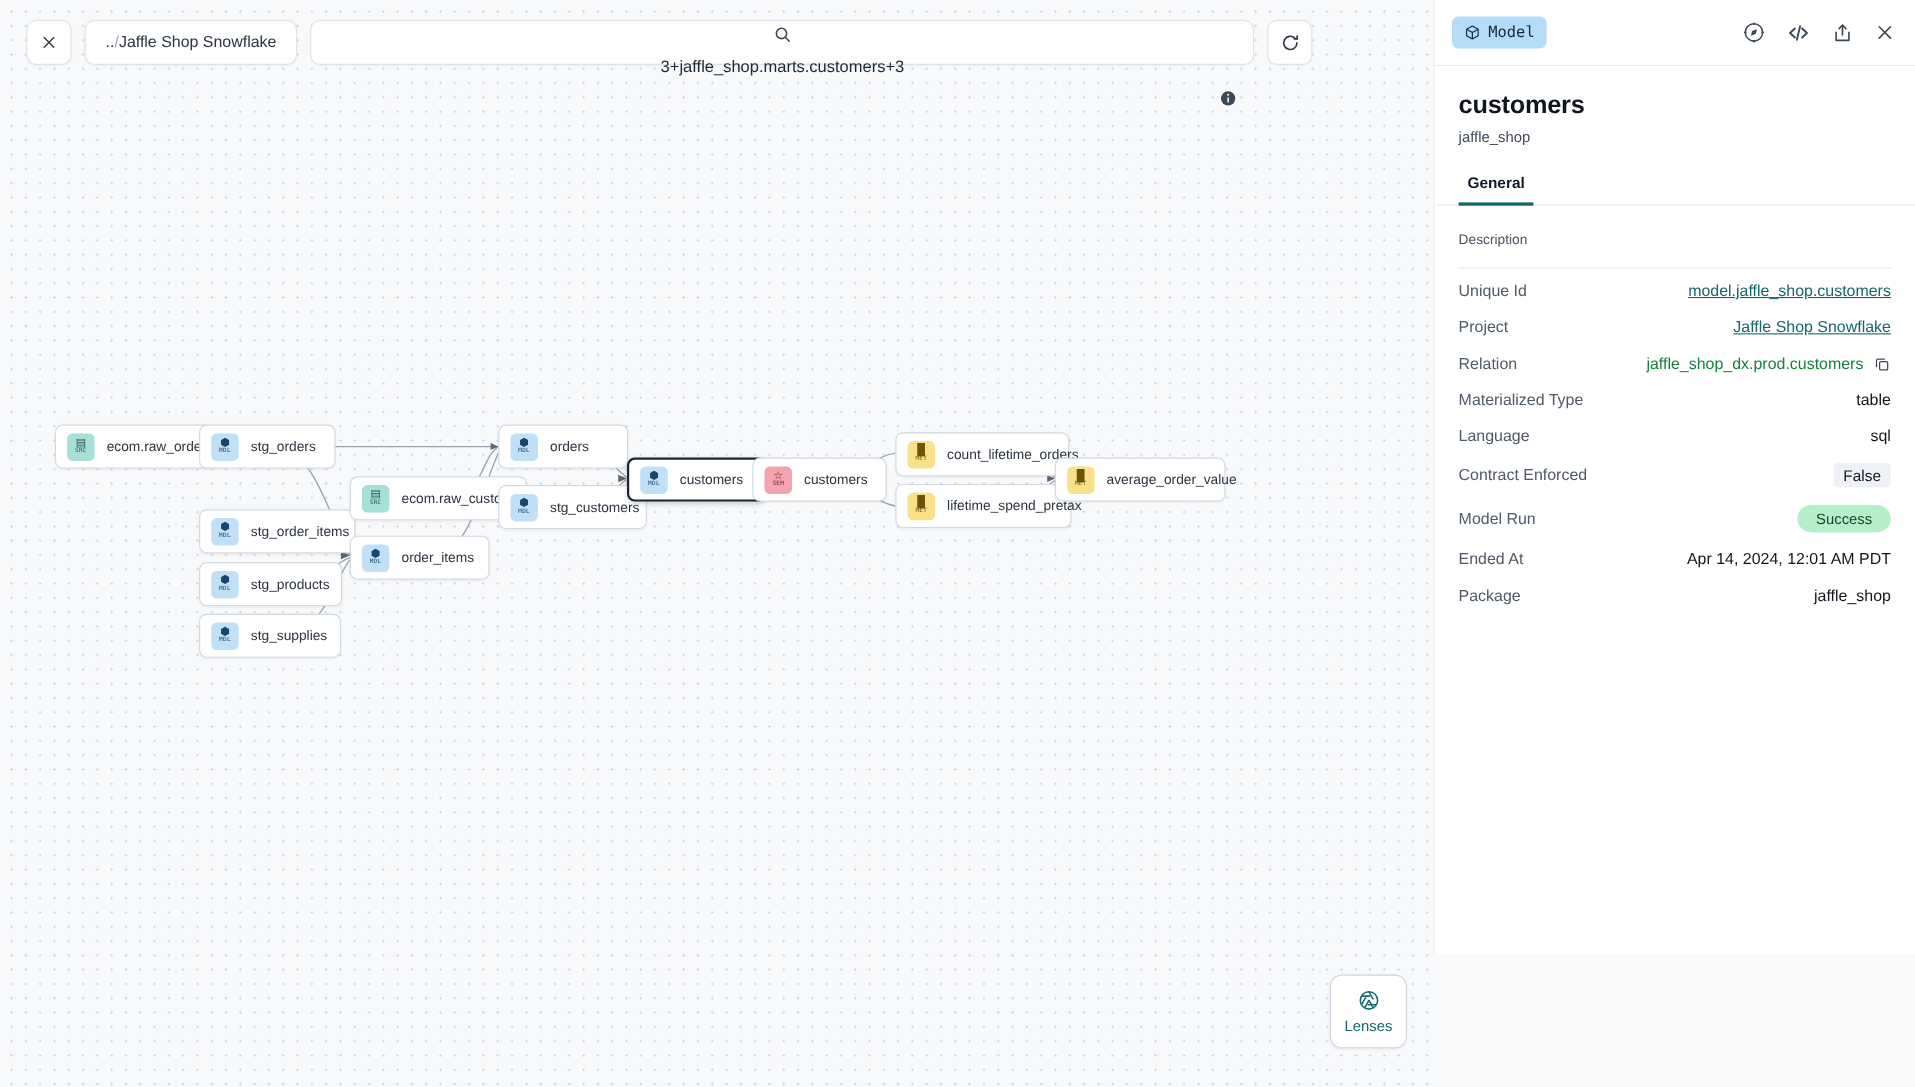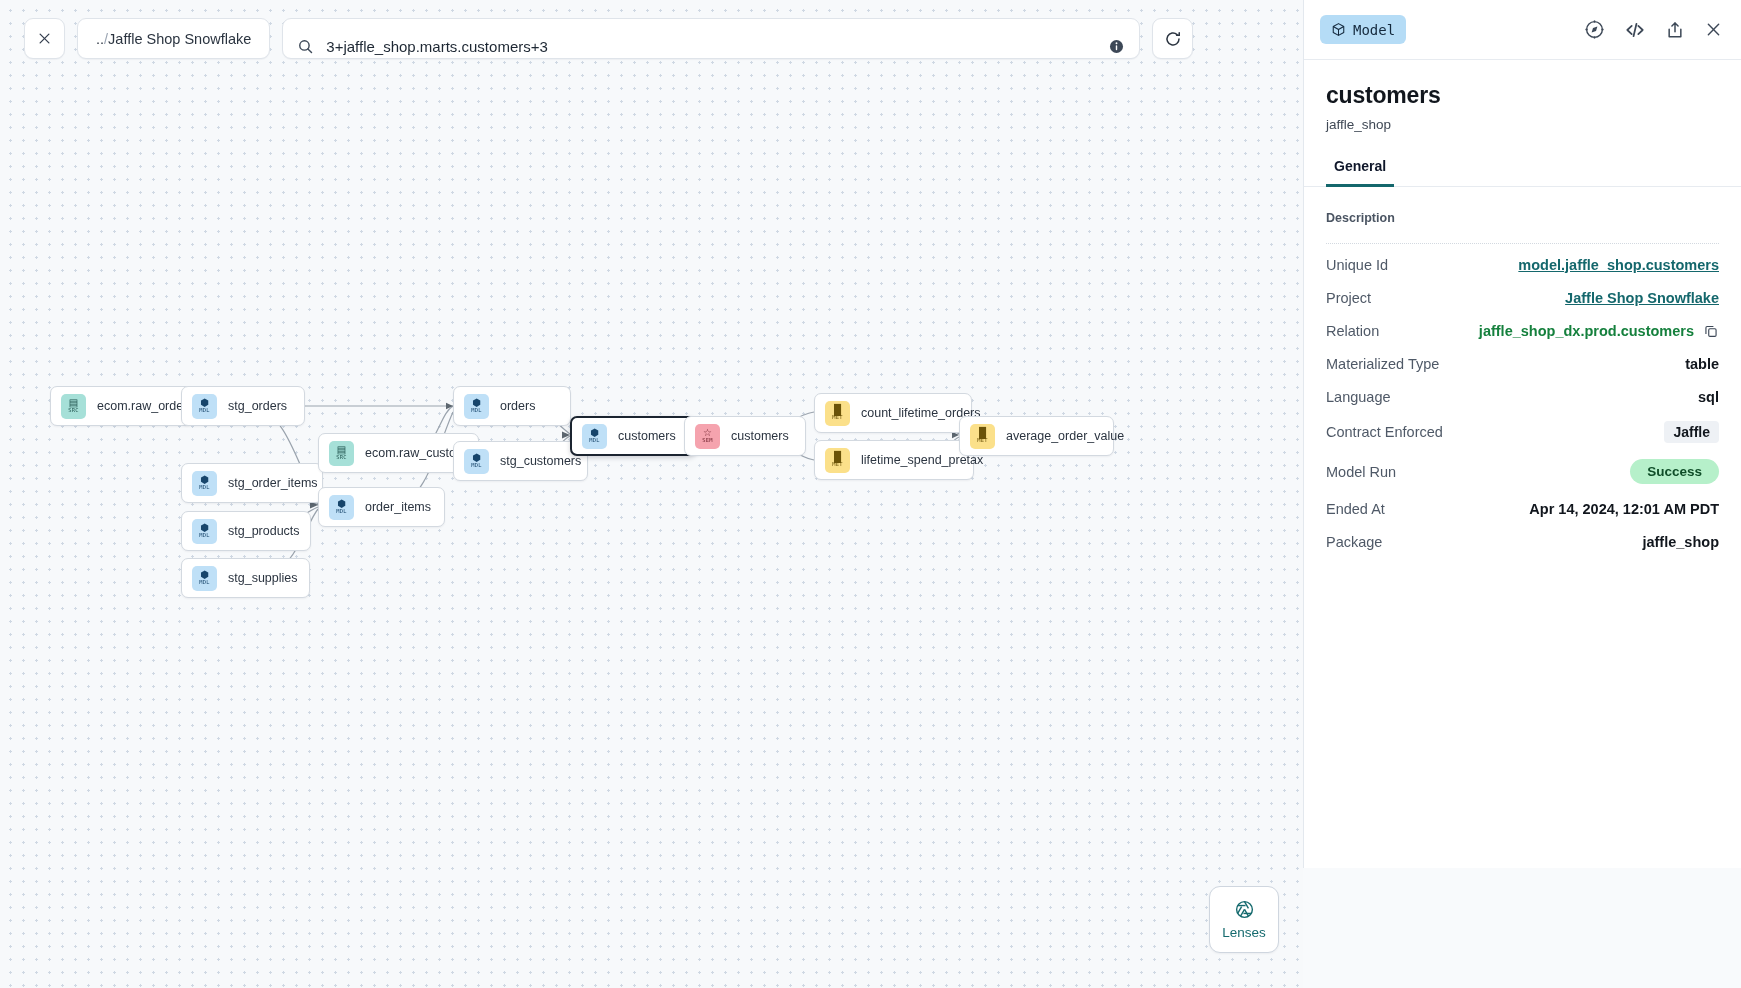--- a/index.html
+++ b/index.html
@@ -27,21 +27,21 @@
   .tb-btn {
     background: #ffffff; border: 1px solid #dfe4ea; border-radius: 9px;
     height: 41px; display: flex; align-items: center; justify-content: center;
     color: #333d4d; cursor: pointer;
     box-shadow: 0 1px 1px rgba(16,24,40,.04);
   }
   .tb-close { width: 41px; }
   .tb-crumb { padding: 0 18px; font-size: 14.5px; color: #2b3440; white-space: nowrap; }
   .tb-crumb .sep { color: #9aa4b2; }
   .tb-search {
-    width: 858px; padding: 16px 14px 0 14px; gap: 12px; justify-content: flex-start;
+    width: 858px; padding: 4px 14px 0 14px; gap: 12px; justify-content: flex-start; flex-direction: column;
   }
   .tb-search .search-text { font-size: 15px; color: #1d2733; flex: 1; }
   .tb-search .info { margin-left: auto; }
   .tb-refresh { width: 41px; }
   .icon { display: inline-flex; align-items: center; justify-content: center; }
   .icon svg { display: block; }
 
   
   .lenses {
     position: absolute; right: 24px; bottom: 35px;
@@ -97,27 +97,27 @@
   .panel-title { font-size: 23px; font-weight: bold; color: #11161d; letter-spacing: -.2px; }
   .panel-sub { font-size: 13.5px; color: #3f4855; margin-top: 8px; }
 
   .tabs { margin-top: 26px; padding: 0 22px; border-bottom: 1px solid #e7ebf0; display: flex; }
   .tab {
     font-size: 14px; color: #0f172a; padding: 0 8px 10px 8px; cursor: pointer;
     border-bottom: 3px solid #14676c; font-weight: 600; margin-bottom: -1px;
   }
 
   .panel-body { padding: 24px 22px 0 22px; overflow-y: auto; flex: 1; }
-  .sec-label { font-size: 12.5px; color: #4a5462; font-weight: bold; }
+  .sec-label { font-size: 12.5px; color: #4a5462; font-weight: normal; }
   .desc { font-size: 14.5px; color: #171d25; line-height: 1.55; margin-top: 15px; }
   .divider { border-top: 1px dotted #d3d9e0; margin: 18px 0 4px 0; }
 
   .prop { display: flex; align-items: center; min-height: 33px; padding: 8px 0; }
   .prop-key { font-size: 14.5px; color: #4f5967; }
-  .prop-val { margin-left: auto; font-size: 14.5px; color: #11161d; text-align: right; display: flex; align-items: flex-end; gap: 9px; font-weight: bold; }
+  .prop-val { margin-left: auto; font-size: 14.5px; color: #11161d; text-align: right; display: flex; align-items: flex-end; gap: 9px; }
   .prop-val a.link { color: #14676c; text-decoration: underline; cursor: pointer; }
   .prop-val .teal { color: #15803d; }
   .chip-false { background: #eef1f5; color: #11161d; padding: 3px 9px; border-radius: 4px; font-size: 14px; }
   .chip-success { background: #b6f0ca; color: #0f4d28; padding: 5px 17px; border-radius: 999px; font-size: 13.5px; }
 </style>
 </head>
 <body>
 
 <div id="app">
 
@@ -405,21 +405,21 @@
           </div>
           <div class="prop">
             <span class="prop-key">Language</span>
             <span class="prop-val">
               <span>sql</span>
             </span>
           </div>
           <div class="prop">
             <span class="prop-key">Contract Enforced</span>
             <span class="prop-val">
-              <span class="chip-false">Jaffle</span>
+              <span class="chip-false">False</span>
             </span>
           </div>
           <div class="prop">
             <span class="prop-key">Model Run</span>
             <span class="prop-val">
               <span class="chip-success">Success</span>
             </span>
           </div>
           <div class="prop">
             <span class="prop-key">Ended At</span>

